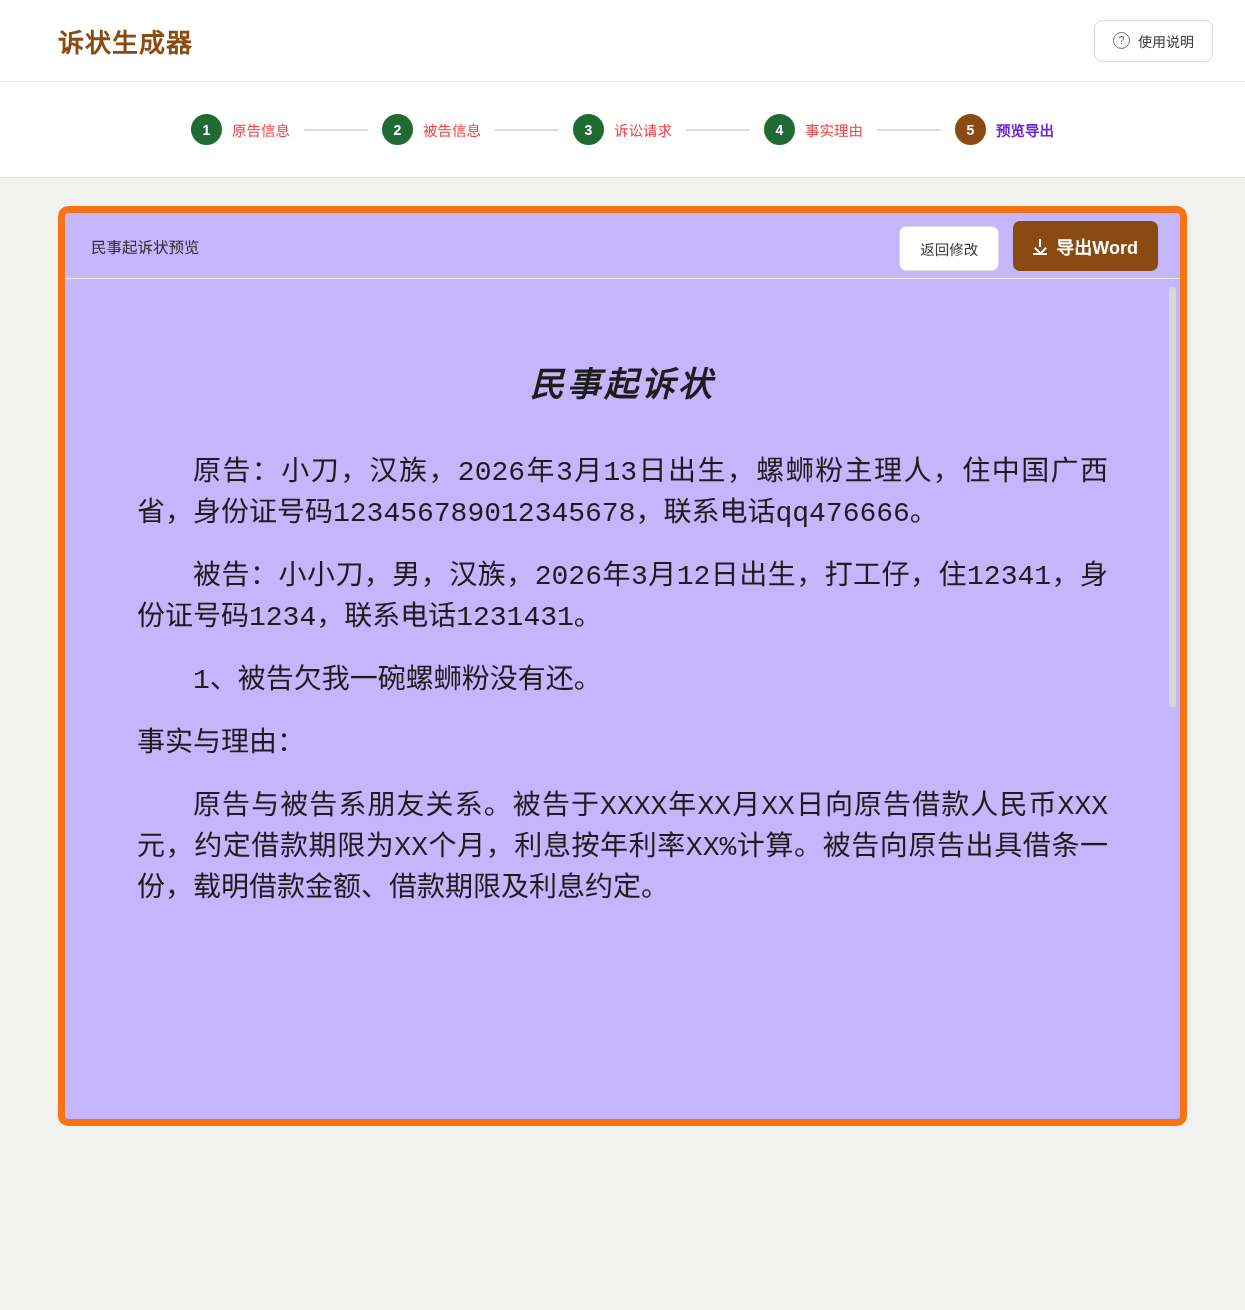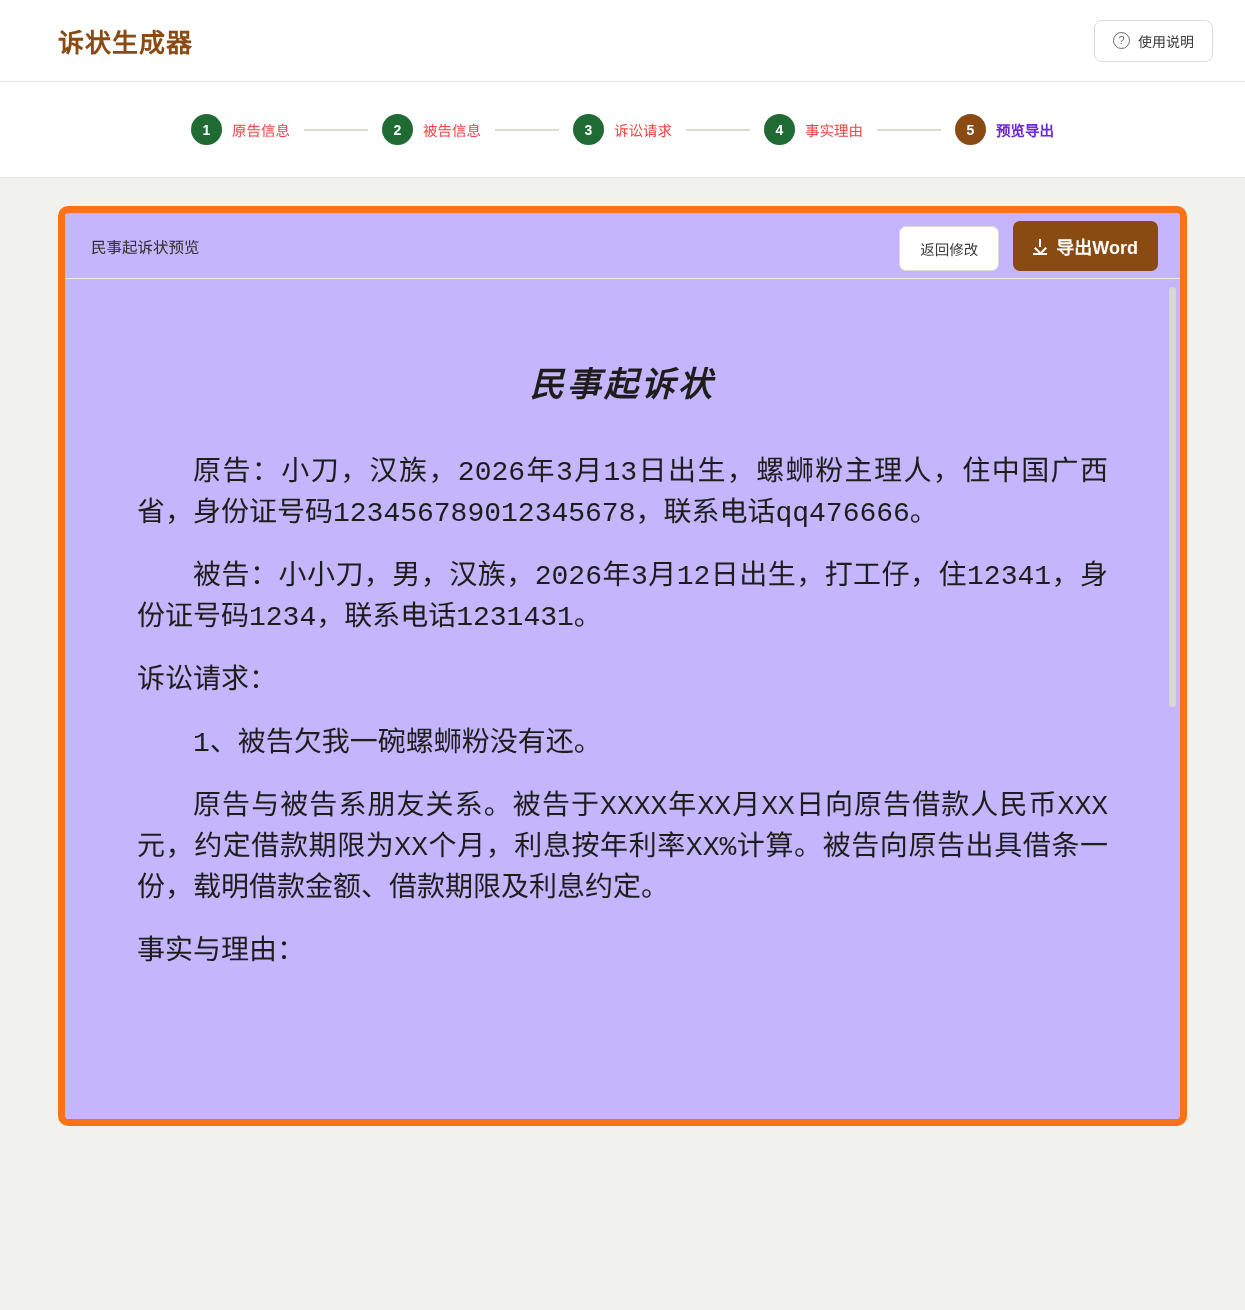--- a/index.html
+++ b/index.html
@@ -282,24 +282,23 @@
         </button>
       </div>
     </div>
 
     <div class="doc-scroll">
       <div class="doc-page">
         <div class="doc-title">民事起诉状</div>
 
         <p class="doc-para indent">原告：小刀，汉族，2026年3月13日出生，螺蛳粉主理人，住中国广西省，身份证号码123456789012345678，联系电话qq476666。</p>
         <p class="doc-para indent">被告：小小刀，男，汉族，2026年3月12日出生，打工仔，住12341，身份证号码1234，联系电话1231431。</p>
-        <p class="doc-para">诉讼请求：</p>
         <p class="doc-para indent">1、被告欠我一碗螺蛳粉没有还。</p>
+        <p class="doc-para">事实与理由：</p>
         <p class="doc-para indent">原告与被告系朋友关系。被告于XXXX年XX月XX日向原告借款人民币XXX元，约定借款期限为XX个月，利息按年利率XX%计算。被告向原告出具借条一份，载明借款金额、借款期限及利息约定。</p>
-        <p class="doc-para">事实与理由：</p>
       </div>
       <div class="doc-scrollbar">
         <div class="doc-scrollbar-thumb"></div>
       </div>
     </div>
 
   </div>
 </div>
 
 </body></html>

